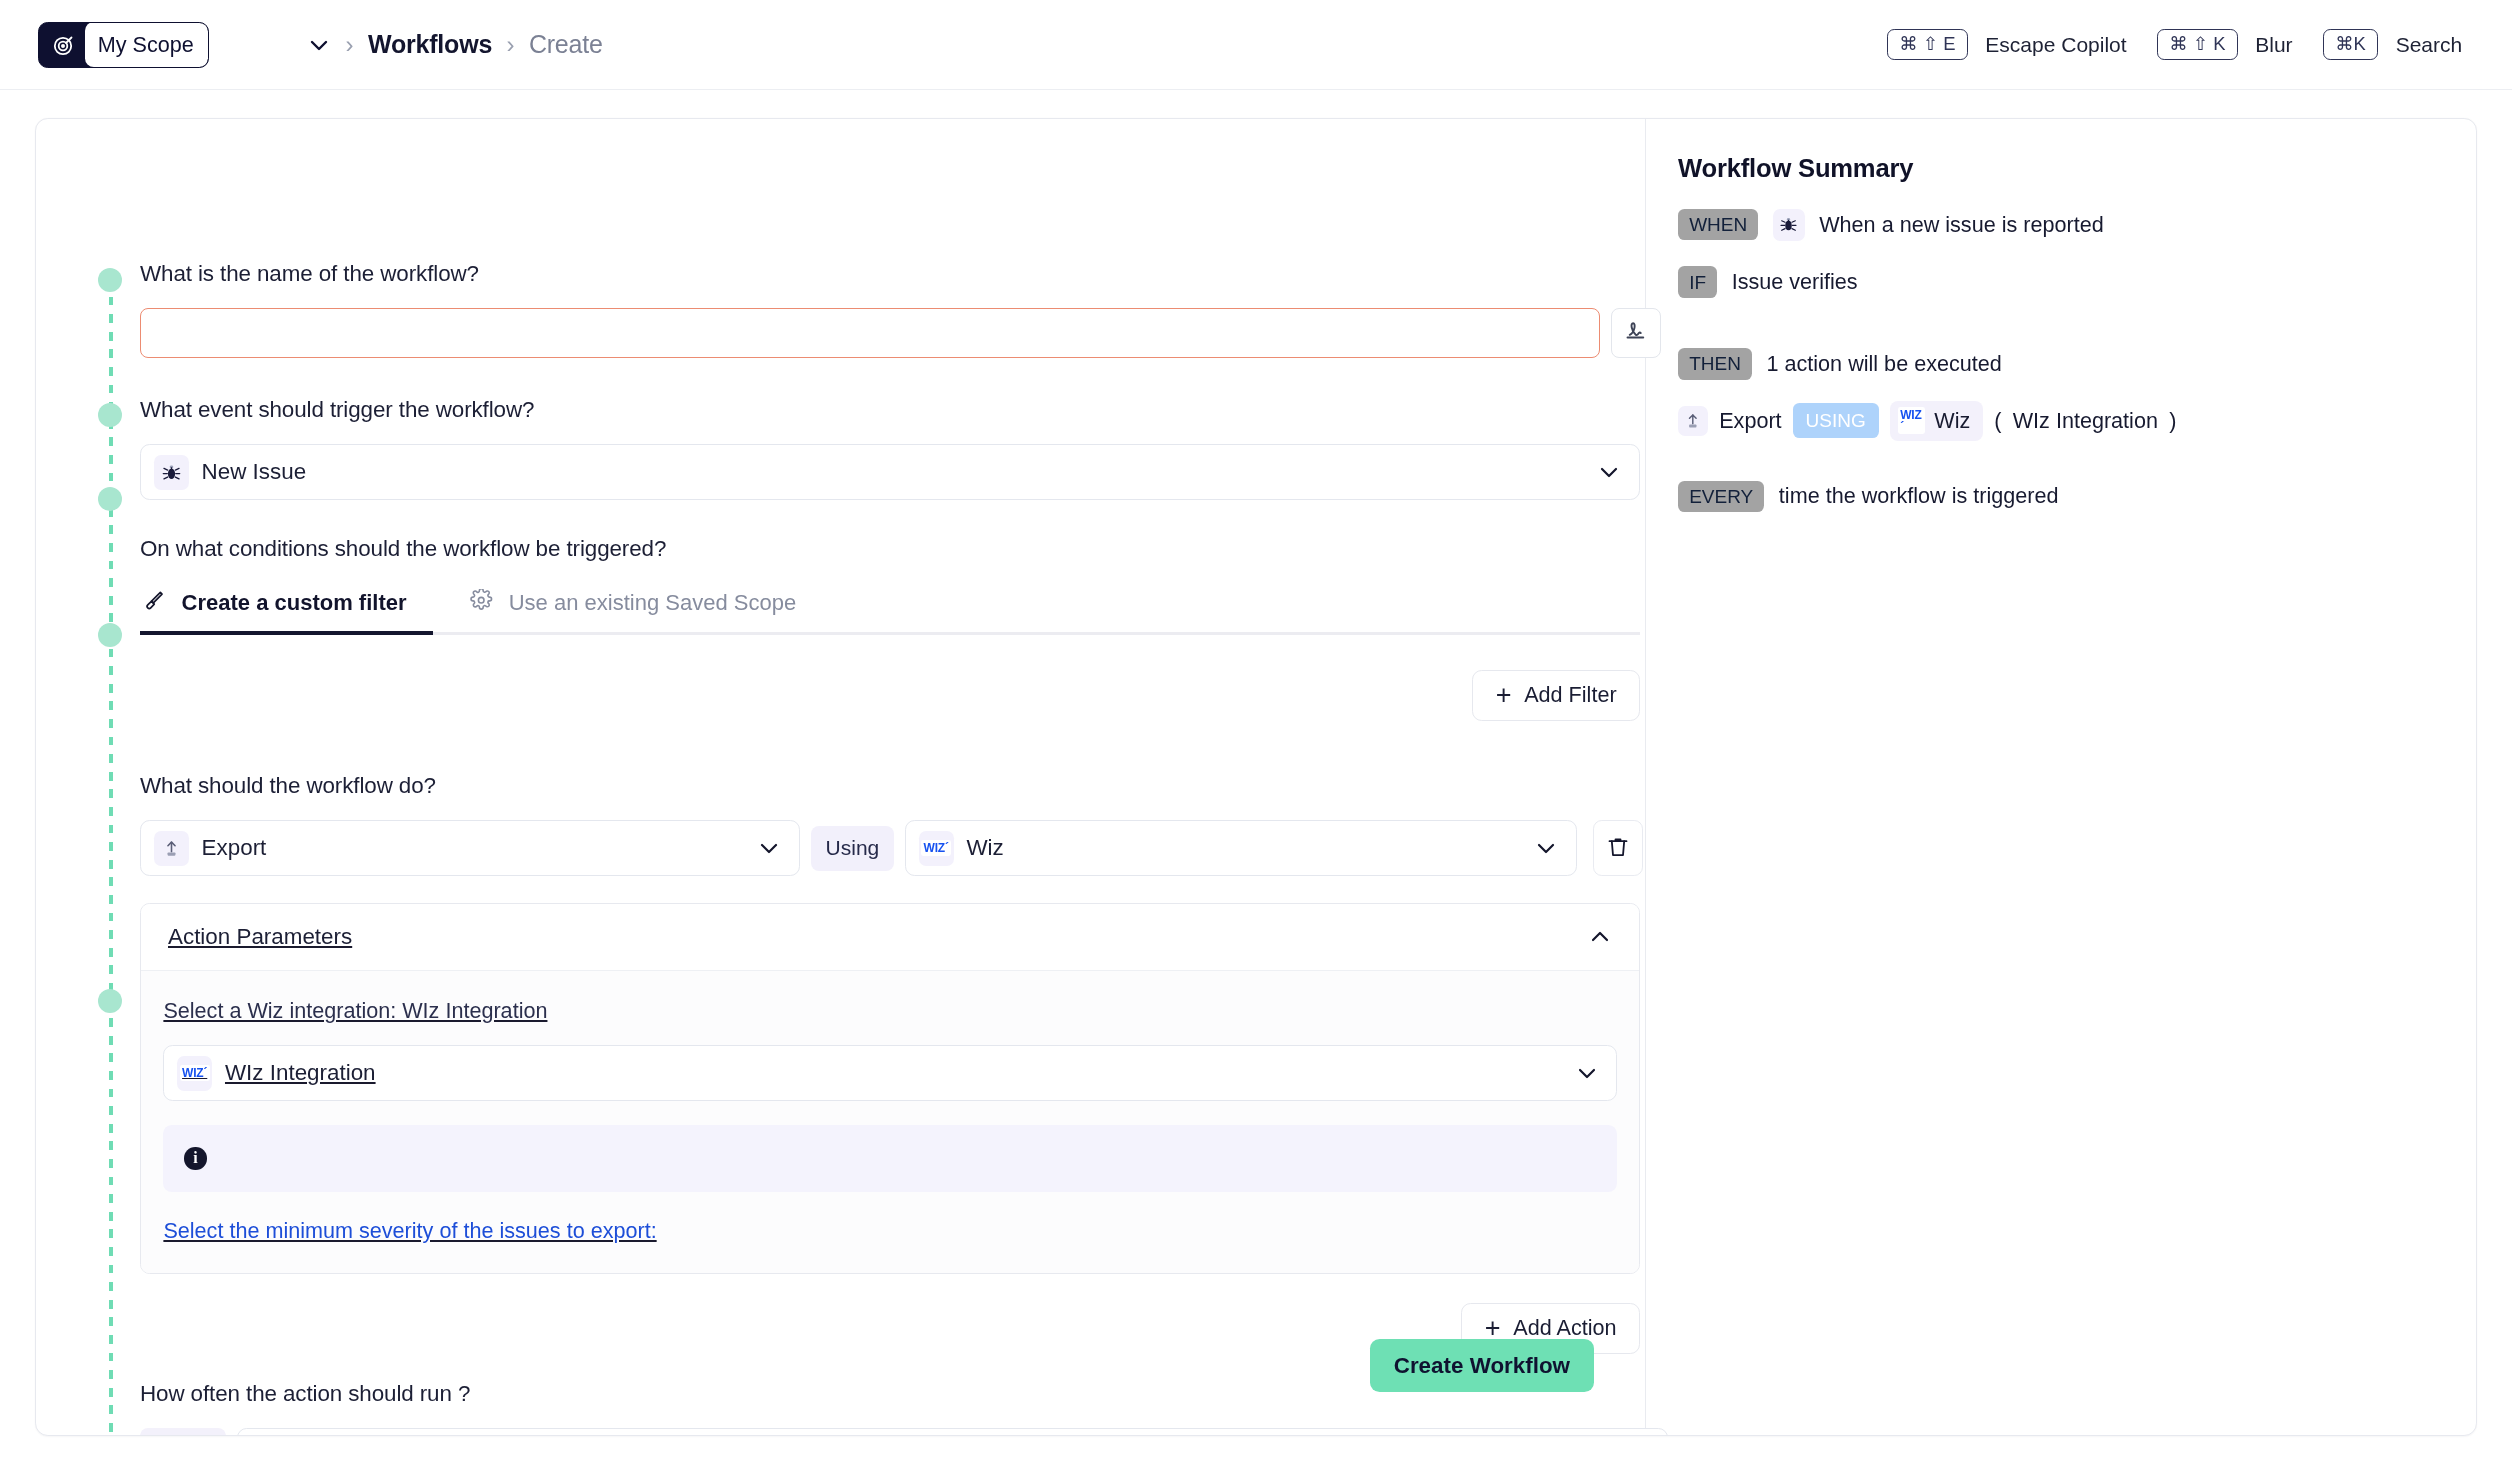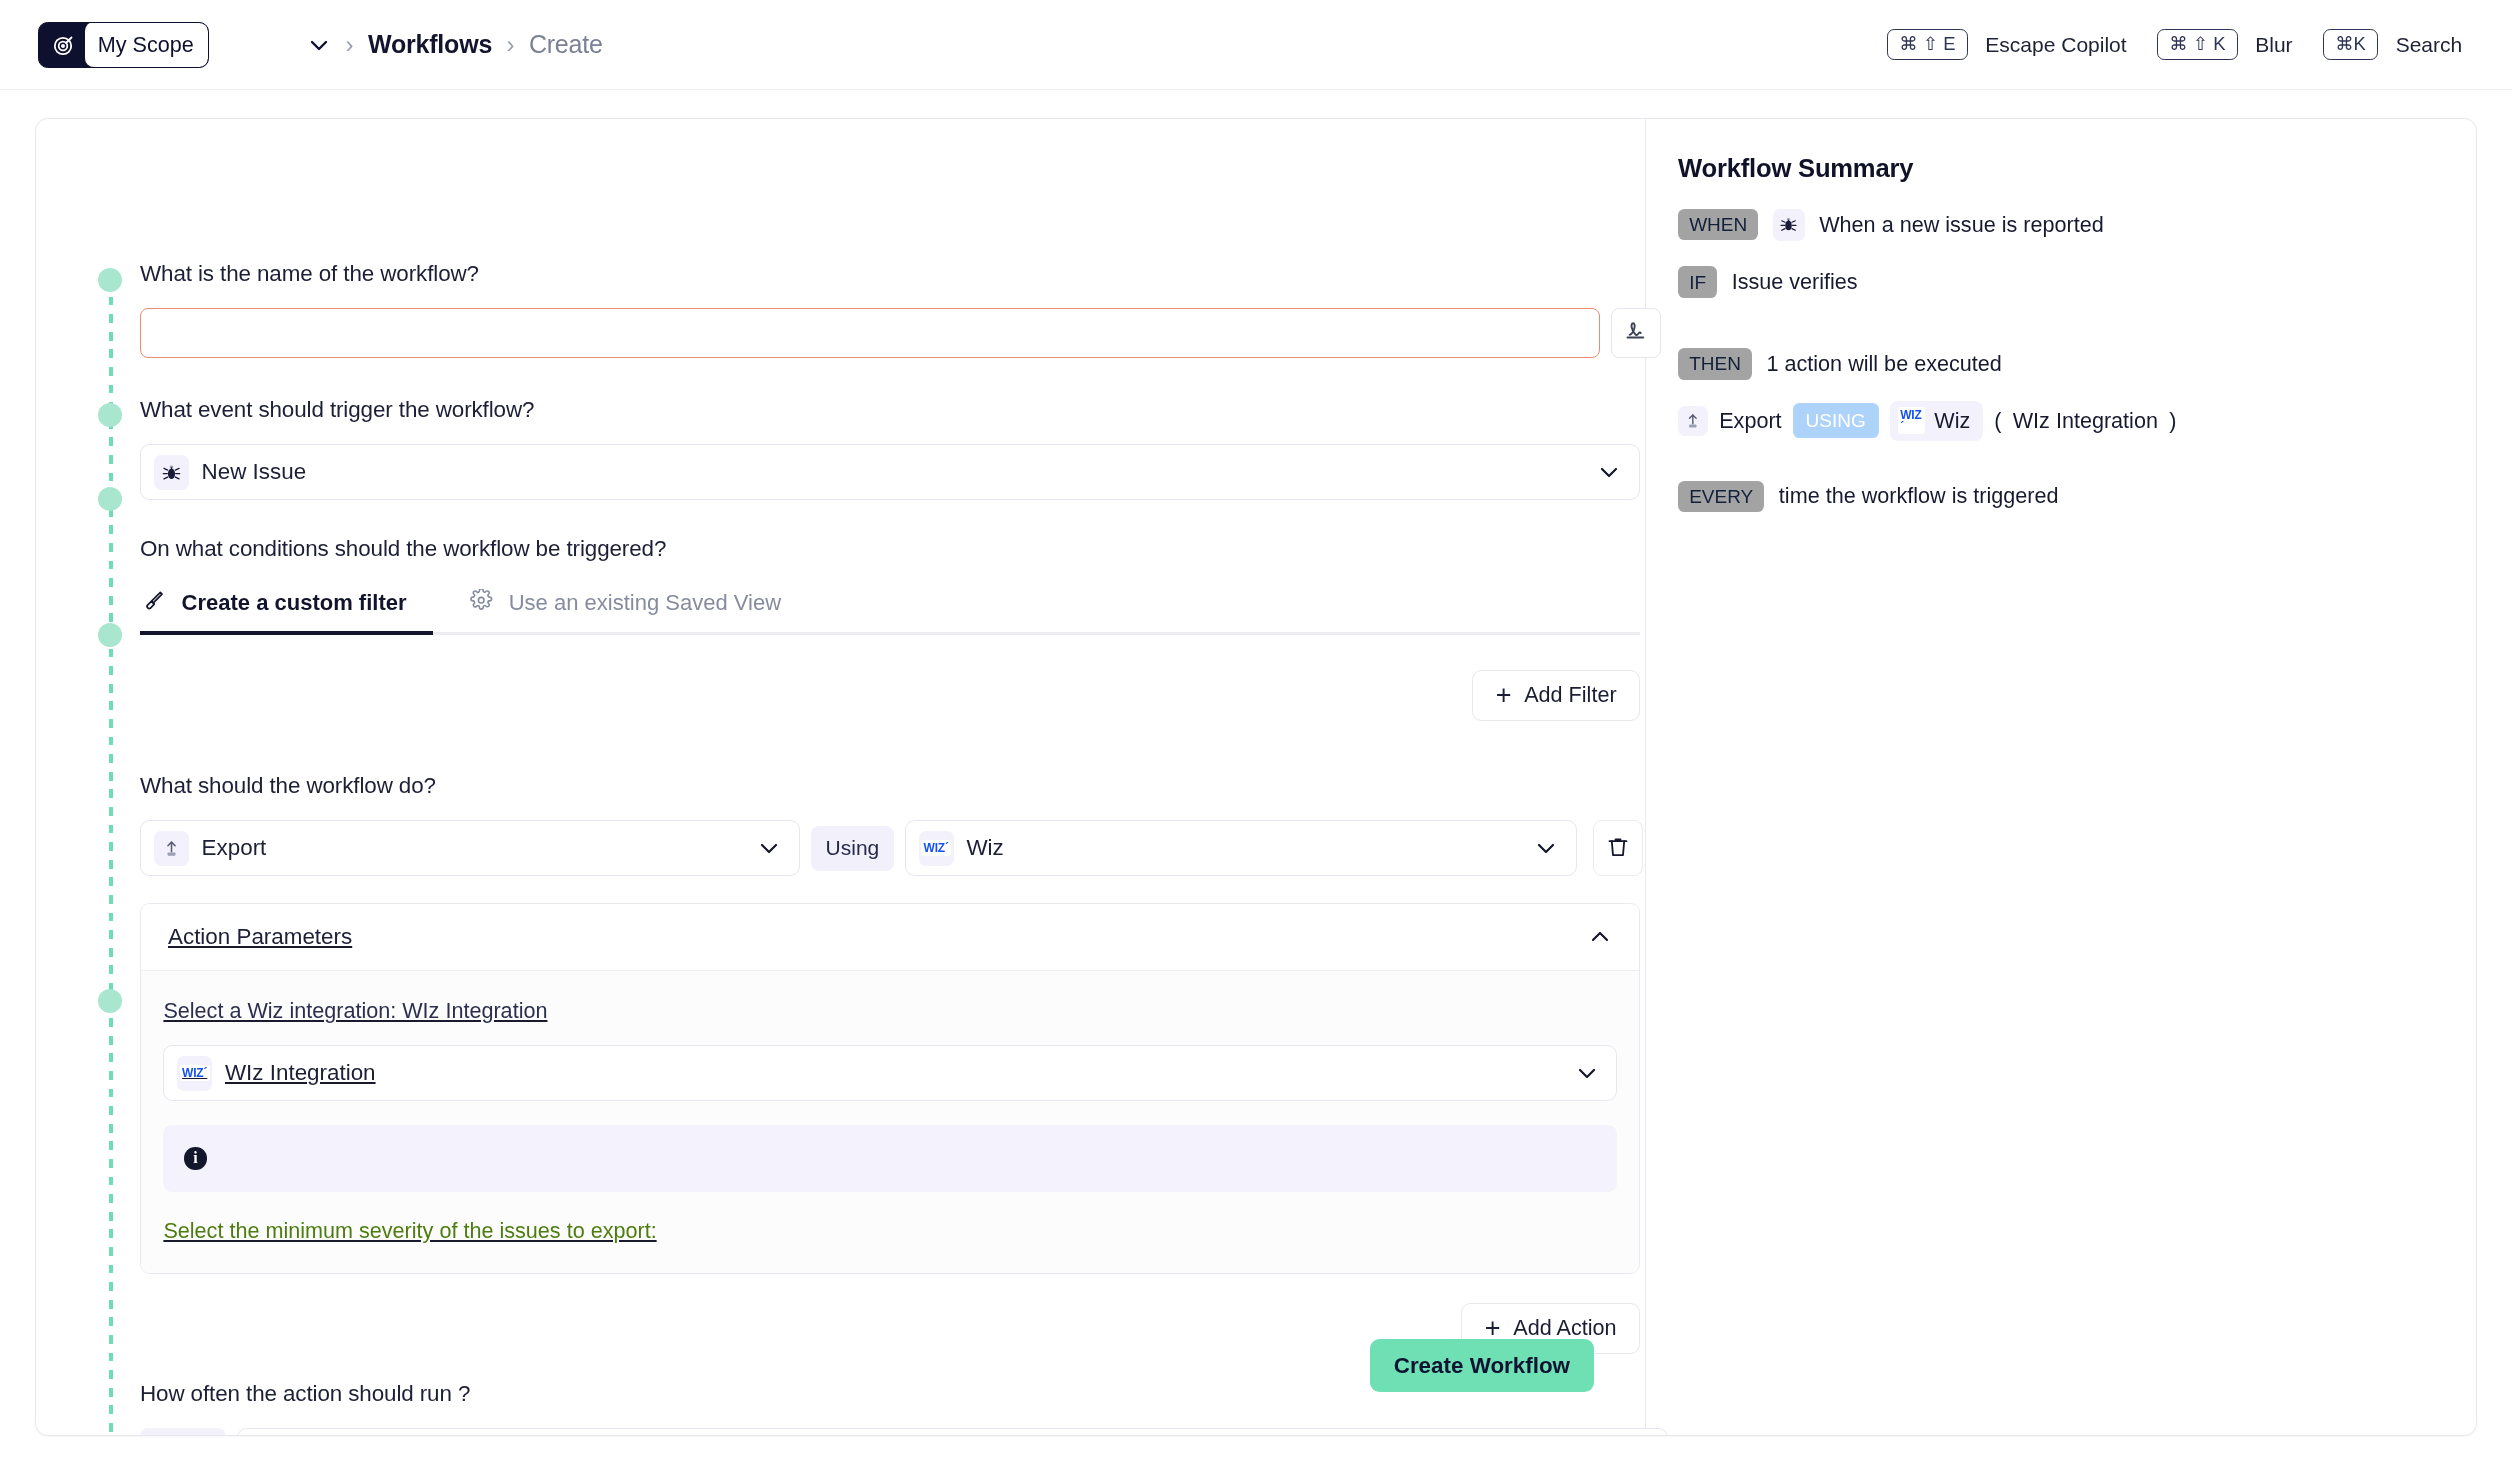--- a/index.html
+++ b/index.html
@@ -227,21 +227,21 @@
   .info-dot {
     width: 22.4px; height: 22.4px; border-radius: 50%;
     background: #14162c; color: #fff;
     font-size: 16px; font-weight: 700;
     display: flex; align-items: center; justify-content: center;
     font-family: "Liberation Serif", serif;
     flex: 0 0 auto;
   }
 
   .sev-row { display: flex; align-items: center; margin-top: 25.6px; gap: 22.4px; }
-  .sev-label { font-size: 21.6px; color: #4d7c0f; }
+  .sev-label { font-size: 21.6px; color: #1d4ed8; }
   .badge-high {
     background: #fbdfd3; color: #ef5a33;
     font-size: 17px; font-weight: 700; letter-spacing: 0.5px;
     border-radius: 7.2px; padding: 7.2px 17.6px;
   }
 
   .every-chip {
     background: #f3f1fb; color: #262a4a;
     font-size: 21px; border-radius: 8px;
     height: 56px; display: flex; align-items: center;
@@ -374,21 +374,21 @@
           </span>
           <span>Create a custom filter</span>
         </div>
         <div class="tab inactive">
           <span>
             <svg width="22.4" height="22.4" viewBox="0 0 24 24" fill="none" stroke="#868c9e" stroke-width="1.7">
               <circle cx="12" cy="12" r="3"></circle>
               <path d="M19.4 13.6a1.6 1.6 0 0 0 .3 1.8l.1.1a2 2 0 1 1-2.8 2.8l-.1-.1a1.6 1.6 0 0 0-1.8-.3 1.6 1.6 0 0 0-1 1.5v.2a2 2 0 1 1-4 0v-.1a1.6 1.6 0 0 0-1-1.5 1.6 1.6 0 0 0-1.8.3l-.1.1a2 2 0 1 1-2.8-2.8l.1-.1a1.6 1.6 0 0 0 .3-1.8 1.6 1.6 0 0 0-1.5-1h-.2a2 2 0 1 1 0-4h.1a1.6 1.6 0 0 0 1.5-1 1.6 1.6 0 0 0-.3-1.8l-.1-.1a2 2 0 1 1 2.8-2.8l.1.1a1.6 1.6 0 0 0 1.8.3h.1a1.6 1.6 0 0 0 1-1.5v-.2a2 2 0 1 1 4 0v.1a1.6 1.6 0 0 0 1 1.5 1.6 1.6 0 0 0 1.8-.3l.1-.1a2 2 0 1 1 2.8 2.8l-.1.1a1.6 1.6 0 0 0-.3 1.8v.1a1.6 1.6 0 0 0 1.5 1h.2a2 2 0 1 1 0 4h-.1a1.6 1.6 0 0 0-1.5 1z"></path>
             </svg>
           </span>
-          <span>Use an existing Saved View</span>
+          <span>Use an existing Saved Scope</span>
         </div>
         <div class="tabs-underline"></div>
         <div class="tabs-underline-active"></div>
       </div>
 
       <div style="width:1500px; display:flex; justify-content:flex-end; margin-top:35px;">
         <div class="ghost-btn">
           <span class="plus">+</span>
           <span>Add Filter</span>
         </div>

